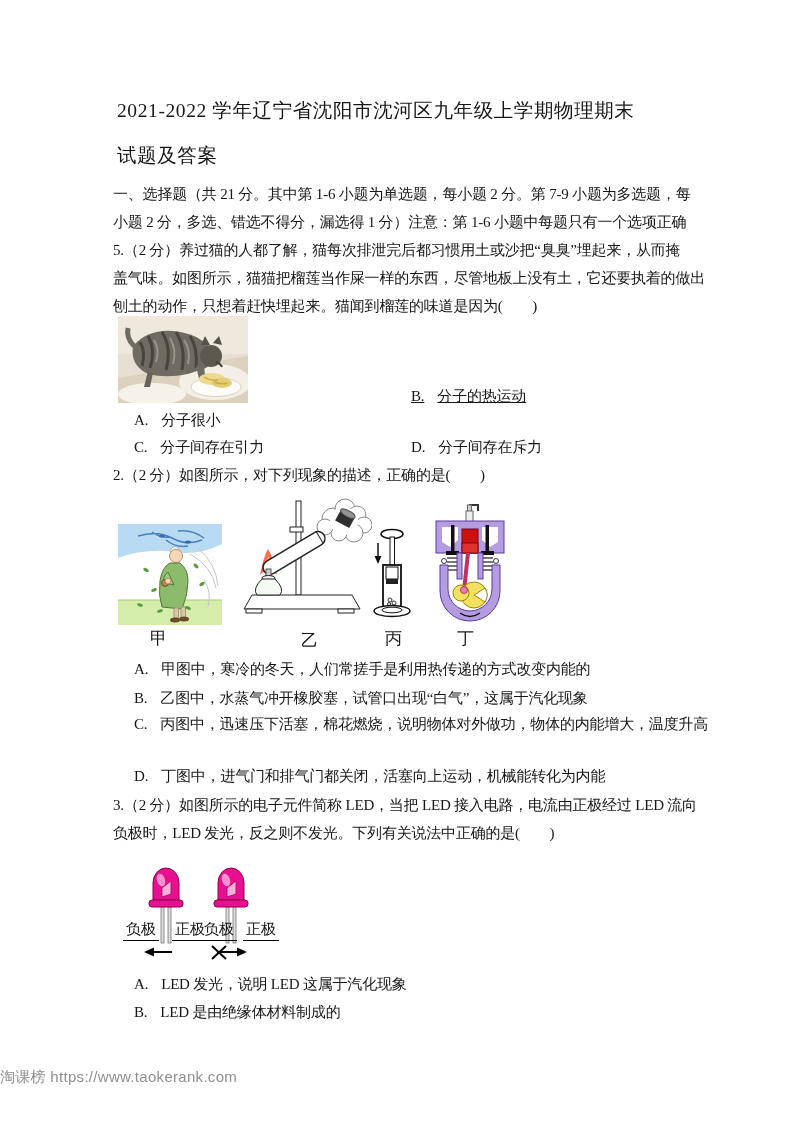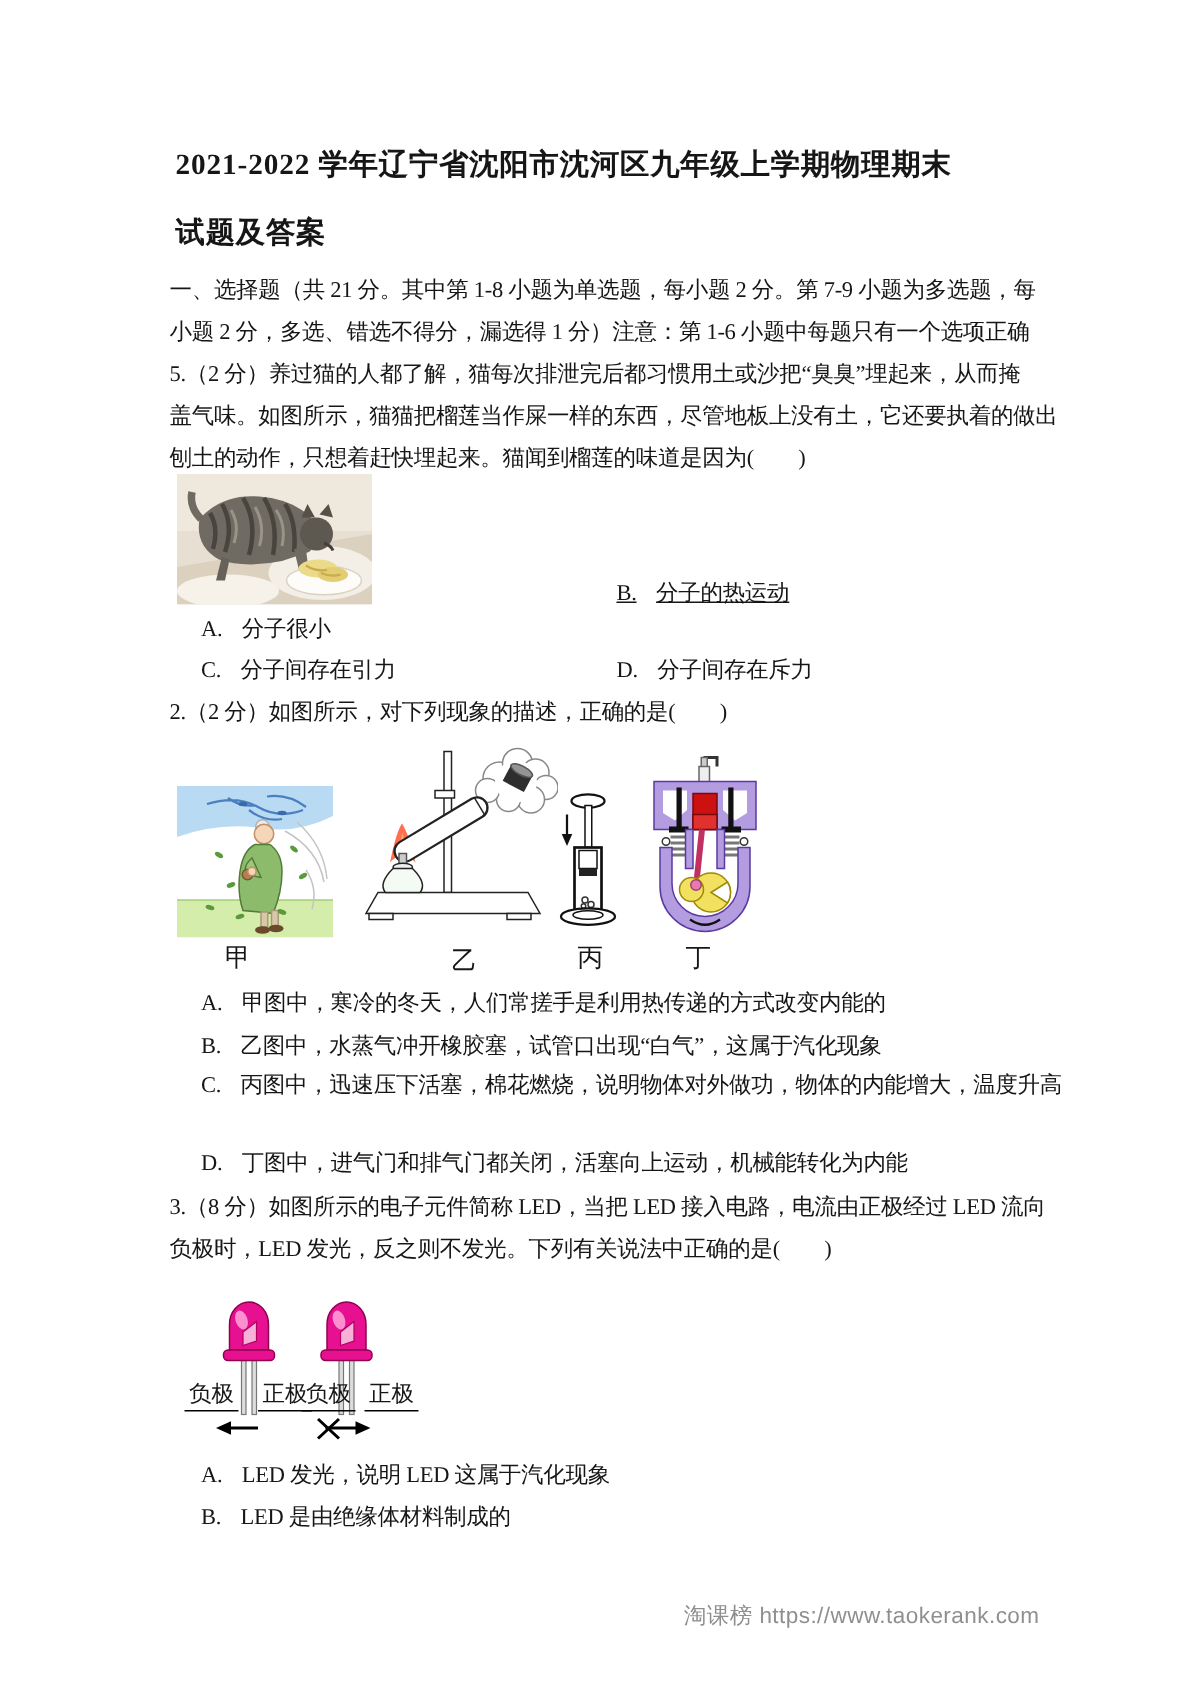--- a/index.html
+++ b/index.html
@@ -1,38 +1,38 @@
 <!DOCTYPE html>
 <html><head>
 <meta charset="utf-8">
 <style>
   html,body{margin:0;padding:0;background:#ffffff;}
   body{width:793px;height:1122px;position:relative;overflow:hidden;
        font-family:"Liberation Serif","DejaVu Serif",serif;color:#161616;}
   .abs{position:absolute;}
   .tline{position:absolute;white-space:nowrap;font-size:15px;letter-spacing:-0.2px;
          height:28px;line-height:28px;}
-  .title-line{position:absolute;white-space:nowrap;font-weight:bold;font-size:19.5px;
+  .title-line{position:absolute;white-space:nowrap;font-weight:normal;font-size:19.5px;
               letter-spacing:0.6px;height:45px;line-height:45px;}
   .opt .letter{margin-right:13px;}
   .figlabel{position:absolute;font-size:17px;white-space:nowrap;}
   .ledlabel{position:absolute;font-size:15px;white-space:nowrap;
             border-bottom:1.6px solid #000;padding:0 3px 1px 3px;}
-  .footer{position:absolute;left:0;top:1068px;width:693px;text-align:right;
+  .footer{position:absolute;left:0;top:1068px;width:693px;text-align:left;
           font-family:"Liberation Sans","DejaVu Sans",sans-serif;
           font-size:15px;color:#8f8f8f;letter-spacing:0.3px;}
   svg{display:block;}
 </style>
 </head>
 <body>
 
 <div class="title-line" style="left:117px;top:88px;">2021-2022 学年辽宁省沈阳市沈河区九年级上学期物理期末</div>
 <div class="title-line" style="left:117px;top:133px;">试题及答案</div>
 
-<div class="tline" style="left:113px;top:180px;">一、选择题（共 21 分。其中第 1-8 小题为单选题，每小题 2 分。第 7-9 小题为多选题，每</div>
+<div class="tline" style="left:113px;top:180px;">一、选择题（共 21 分。其中第 1-6 小题为单选题，每小题 2 分。第 7-9 小题为多选题，每</div>
 <div class="tline" style="left:113px;top:208px;">小题 2 分，多选、错选不得分，漏选得 1 分）注意：第 1-6 小题中每题只有一个选项正确</div>
 
 <div class="tline" style="left:113px;top:236px;">5.（2 分）养过猫的人都了解，猫每次排泄完后都习惯用土或沙把“臭臭”埋起来，从而掩</div>
 <div class="tline" style="left:113px;top:264px;">盖气味。如图所示，猫猫把榴莲当作屎一样的东西，尽管地板上没有土，它还要执着的做出</div>
 <div class="tline" style="left:113px;top:292px;">刨土的动作，只想着赶快埋起来。猫闻到榴莲的味道是因为(　　)</div>
 
 <div class="abs" style="left:118px;top:316px;">
   <svg width="130" height="87" viewBox="0 0 130 87">
     <rect width="130" height="87" fill="#e7dfd2"></rect>
     <rect width="130" height="38" fill="#efe8dc"></rect>
@@ -194,21 +194,21 @@
 <div class="tline opt" style="left:134px;top:684px;">
   <span class="letter">B.</span><span>乙图中，水蒸气冲开橡胶塞，试管口出现“白气”，这属于汽化现象</span>
 </div>
 <div class="tline opt" style="left:134px;top:710px;">
   <span class="letter">C.</span><span>丙图中，迅速压下活塞，棉花燃烧，说明物体对外做功，物体的内能增大，温度升高</span>
 </div>
 <div class="tline opt" style="left:134px;top:762px;">
   <span class="letter">D.</span><span>丁图中，进气门和排气门都关闭，活塞向上运动，机械能转化为内能</span>
 </div>
 
-<div class="tline" style="left:113px;top:791px;">3.（8 分）如图所示的电子元件简称 LED，当把 LED 接入电路，电流由正极经过 LED 流向</div>
+<div class="tline" style="left:113px;top:791px;">3.（2 分）如图所示的电子元件简称 LED，当把 LED 接入电路，电流由正极经过 LED 流向</div>
 <div class="tline" style="left:113px;top:819px;">负极时，LED 发光，反之则不发光。下列有关说法中正确的是(　　)</div>
 
 <div class="abs" style="left:120px;top:862px;">
   <svg width="175" height="100" viewBox="0 0 175 100">
 
     <rect x="41" y="45" width="3" height="36" fill="#dddddd" stroke="#777" stroke-width="0.8"></rect>
     <rect x="48" y="45" width="3" height="36" fill="#dddddd" stroke="#777" stroke-width="0.8"></rect>
     <path d="M33,38 v-17 a13,15 0 0 1 26,0 v17 z" fill="#e61090" stroke="#90004e"></path>
     <ellipse cx="41" cy="18" rx="4" ry="6.5" fill="#fb8fd0" transform="rotate(-18 41 18)"></ellipse>
     <path d="M42,26 l9,-7 v13 l-9,3 z" fill="#f8b0d8" stroke="#b00060" stroke-width="0.8"></path>

